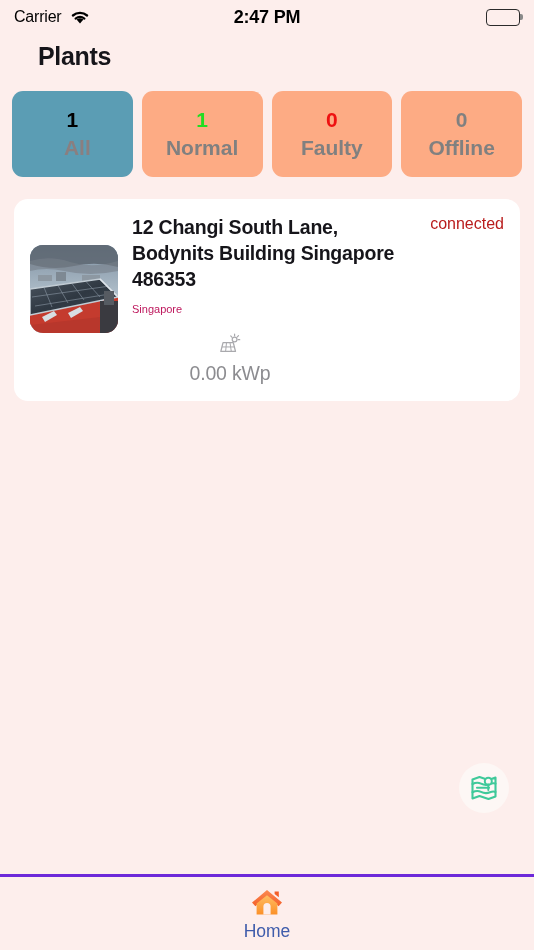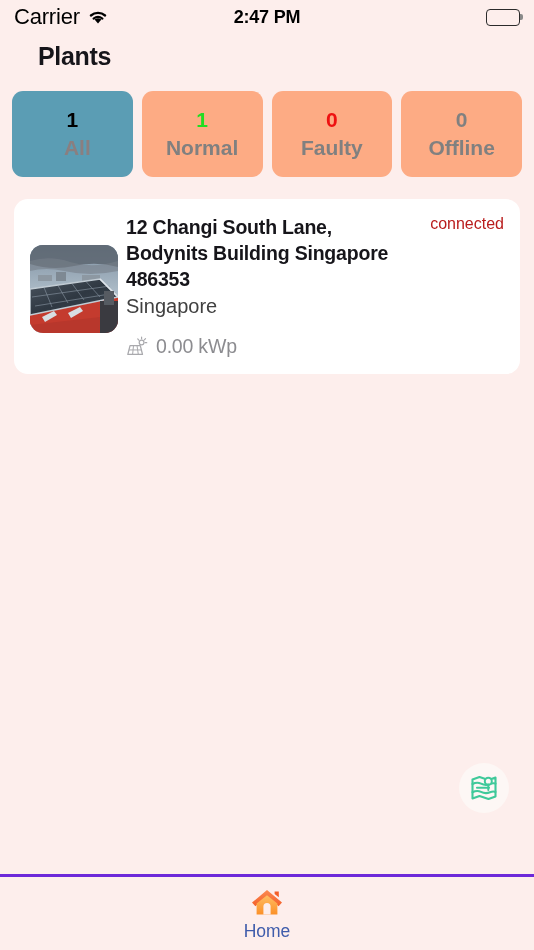--- a/index.html
+++ b/index.html
@@ -24,21 +24,21 @@
     align-items: center;
     padding: 0 14px 0 14px;
     position: relative;
   }
   .sb-left {
     display: flex;
     align-items: center;
     gap: 7px;
   }
   .sb-carrier {
-    font-size: 22px;
+    font-size: 16px;
     color: #000;
     letter-spacing: -0.2px;
   }
   .wifi-icon { display: block; }
   .sb-time {
     position: absolute;
     left: 0; right: 0;
     text-align: center;
     font-size: 18px;
     font-weight: bold;
@@ -122,21 +122,21 @@
   .filter-tab.active .ft-label { color: #8a7f80; margin-left: 10px; }
   .filter-tab.active .ft-count { color: #000; }
 
   
   .card-area { padding: 22px 14px 0 14px; }
   .plant-card {
     background: #ffffff;
     border-radius: 14px;
     padding: 14px 16px 16px 16px;
     display: flex;
-    gap: 8px;
+    gap: 14px;
     cursor: pointer;
     position: relative;
   }
   .thumb {
     width: 88px;
     height: 88px;
     border-radius: 13px;
     flex: 0 0 88px;
     margin-top: 32px;
     overflow: hidden;
@@ -152,42 +152,43 @@
   }
   .card-title {
     font-size: 19.5px;
     font-weight: bold;
     color: #16151a;
     line-height: 1.33;
     letter-spacing: -0.2px;
     padding-right: 92px;
   }
   .card-sub {
-    font-size: 20px;
-    color: #404040;
-    margin-top: 0;
+    font-size: 11px;
+    color: #be185d;
+    margin-top: 9px;
     line-height: 1.3;
   }
   .status-tag {
     position: absolute;
     top: 15px;
     right: 16px;
     font-size: 16px;
     color: #b91c1c;
     line-height: 1.2;
   }
 
   .stats-row {
     display: flex;
     margin-top: 16px;
   }
   .stat {
     display: flex;
     align-items: center;
     gap: 8px;
+    flex-direction: column;
   }
   .stat.power { width: 196px; }
   .stat-val {
     font-size: 19.5px;
     color: #8c8c90;
     letter-spacing: -0.2px;
   }
   .stat-icon { width: 22px; height: 22px; display: block; flex: 0 0 22px; }
 
   

